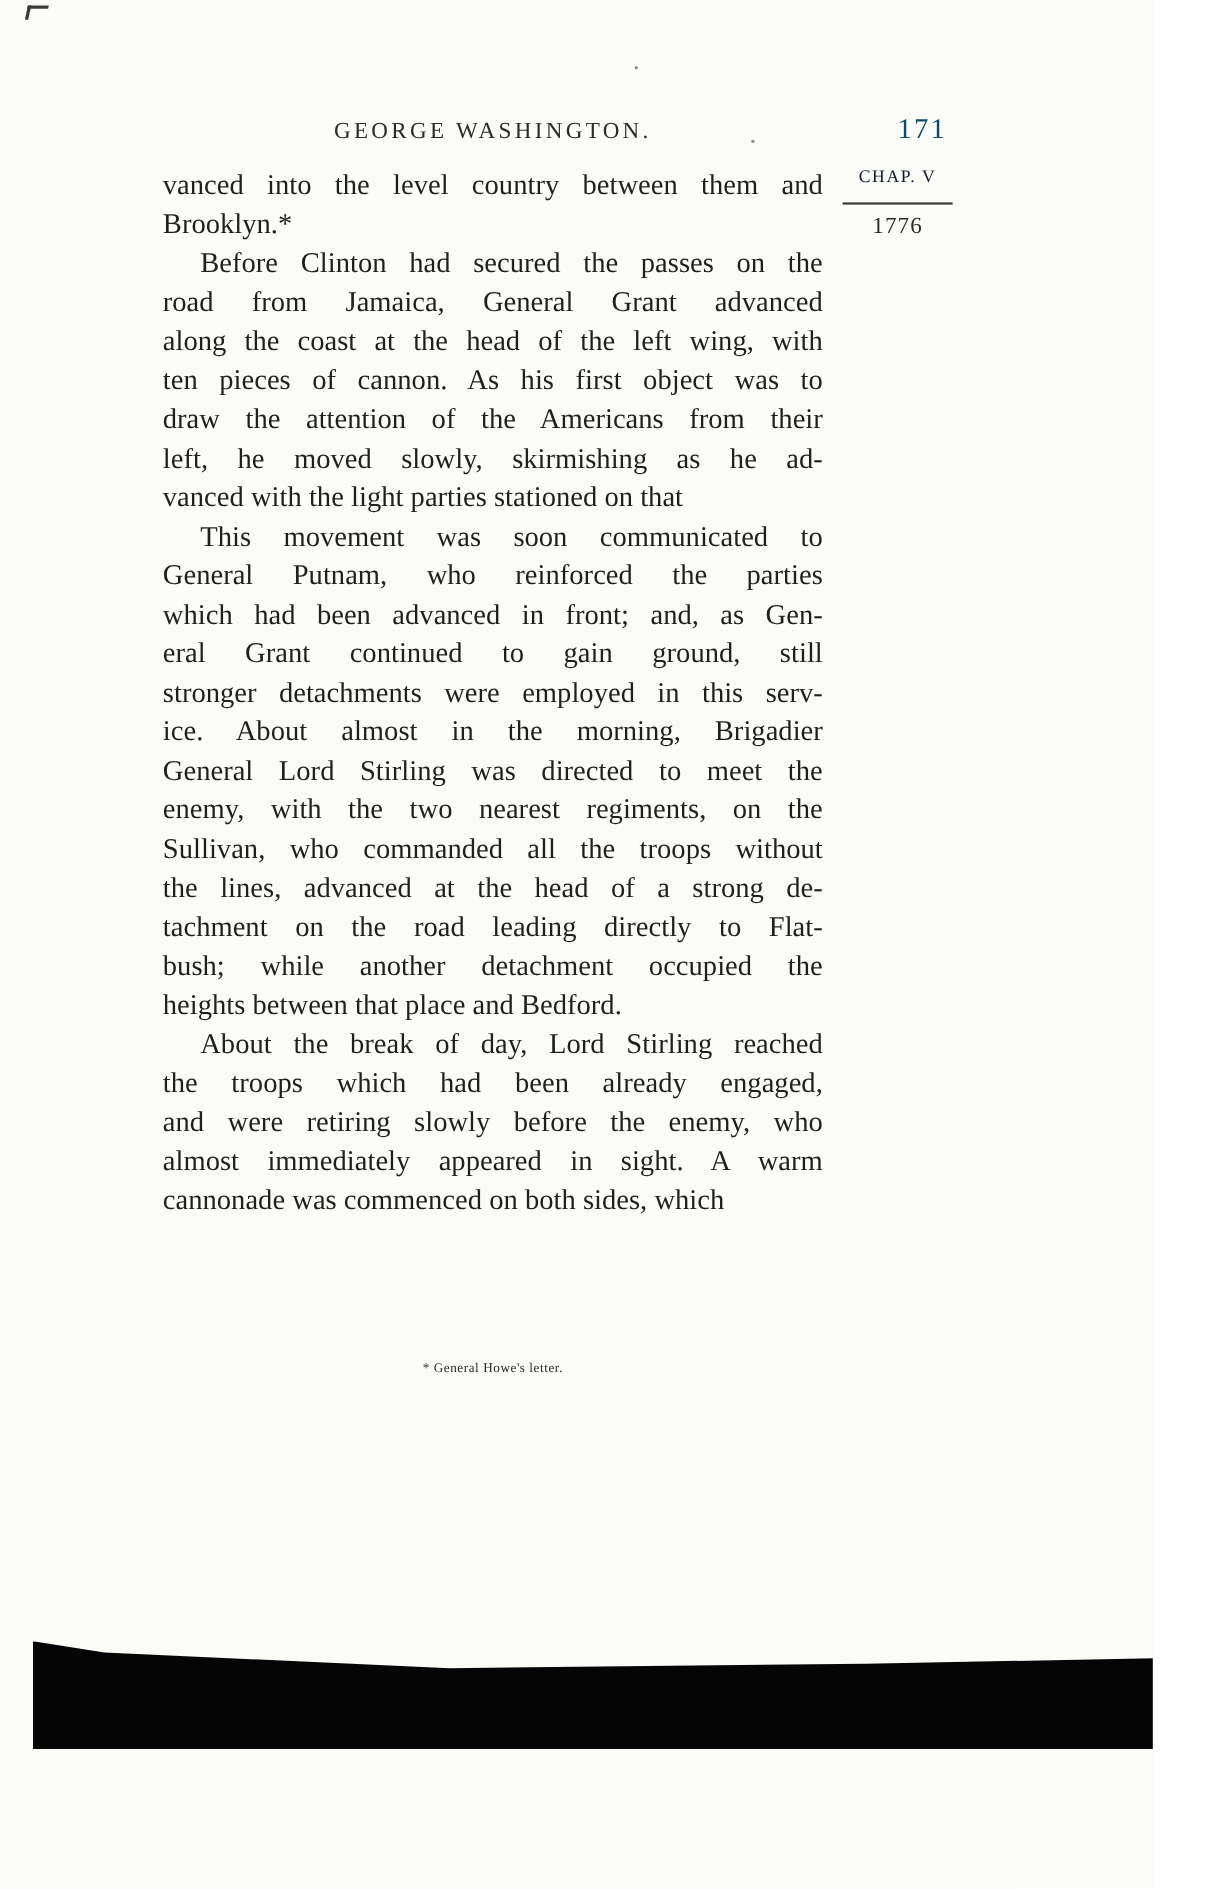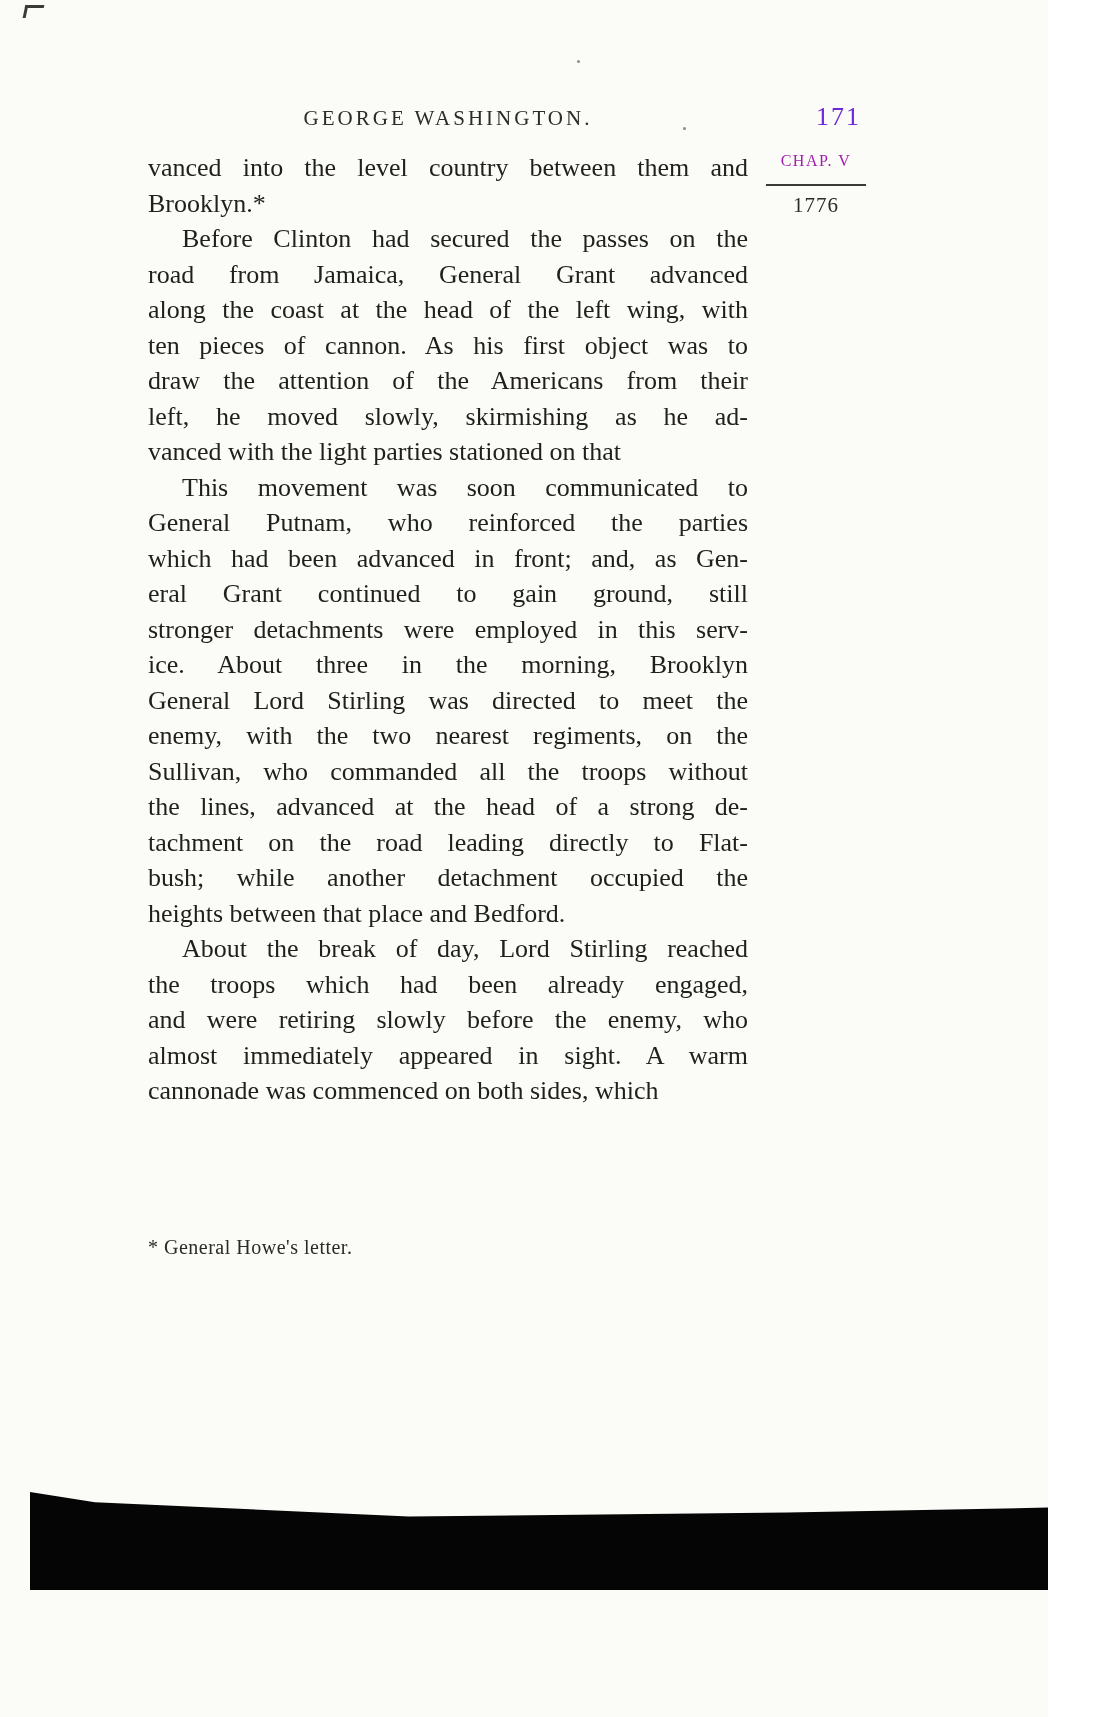--- a/index.html
+++ b/index.html
@@ -27,35 +27,35 @@
     font-size: 21px;
     letter-spacing: 3px;
     color: #2c2b27;
   }
   .page-number {
     position: absolute;
     left: 816px;
     top: 102px;
     font-size: 26px;
     letter-spacing: 2px;
-    color: #6d28d9;
+    color: #0c4a6e;
   }
 
   
   .margin-notes {
     position: absolute;
     left: 766px;
     top: 152px;
     width: 100px;
     text-align: center;
   }
   .chapter-note {
     font-size: 16px;
     letter-spacing: 1.5px;
-    color: #a21caf;
+    color: #0f172a;
     padding-bottom: 14px;
     border-bottom: 2px solid #3a3934;
   }
   .year-note {
     font-size: 21px;
     letter-spacing: 1px;
     color: #2c2b27;
     padding-top: 7px;
   }
 
@@ -81,22 +81,22 @@
   .paragraph.indent .line:first-child {
     text-indent: 34px;
   }
 
   
   .footnote {
     position: absolute;
     left: 148px;
     top: 1236px;
     width: 600px;
-    text-align: left;
-    font-size: 20px;
+    text-align: center;
+    font-size: 12px;
     letter-spacing: 0.5px;
     color: #2b2a26;
   }
 
   
   .pen-mark {
     position: absolute;
     left: 24px;
     top: 5px;
     width: 16px;
@@ -164,21 +164,21 @@
         <div class="line">draw the attention of the Americans from their</div>
         <div class="line">left, he moved slowly, skirmishing as he ad-</div>
         <div class="line">vanced with the light parties stationed on that</div>
       </div>
       <div class="paragraph indent">
         <div class="line">This movement was soon communicated to</div>
         <div class="line">General Putnam, who reinforced the parties</div>
         <div class="line">which had been advanced in front; and, as Gen-</div>
         <div class="line">eral Grant continued to gain ground, still</div>
         <div class="line">stronger detachments were employed in this serv-</div>
-        <div class="line">ice.  About three in the morning, Brooklyn</div>
+        <div class="line">ice.  About almost in the morning, Brigadier</div>
         <div class="line">General Lord Stirling was directed to meet the</div>
         <div class="line">enemy, with the two nearest regiments, on the</div>
         <div class="line">Sullivan, who commanded all the troops without</div>
         <div class="line">the lines, advanced at the head of a strong de-</div>
         <div class="line">tachment on the road leading directly to Flat-</div>
         <div class="line">bush; while another detachment occupied the</div>
         <div class="line">heights between that place and Bedford.</div>
       </div>
       <div class="paragraph indent">
         <div class="line">About the break of day, Lord Stirling reached</div>

